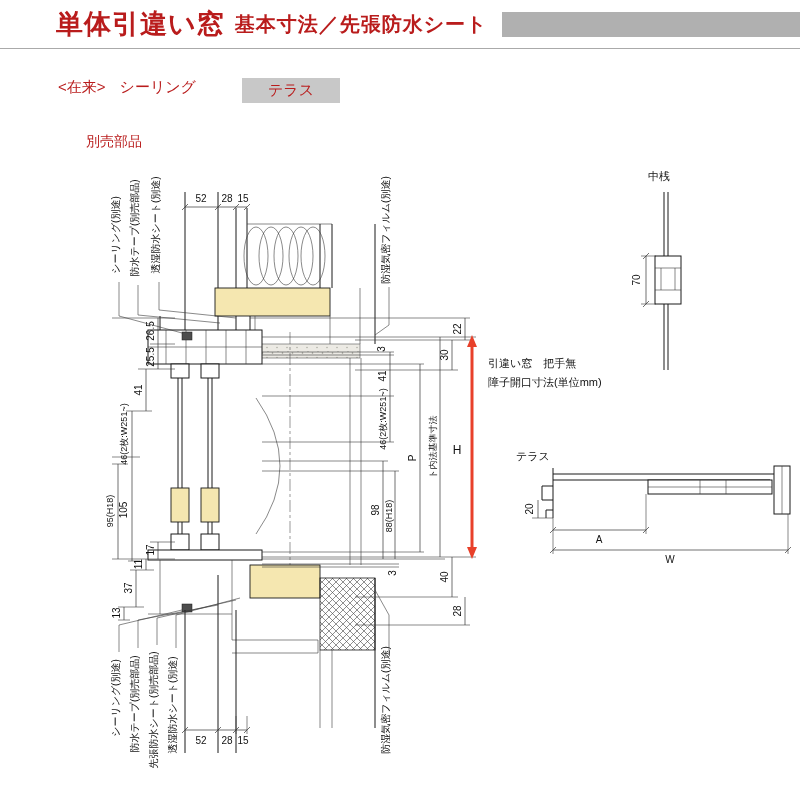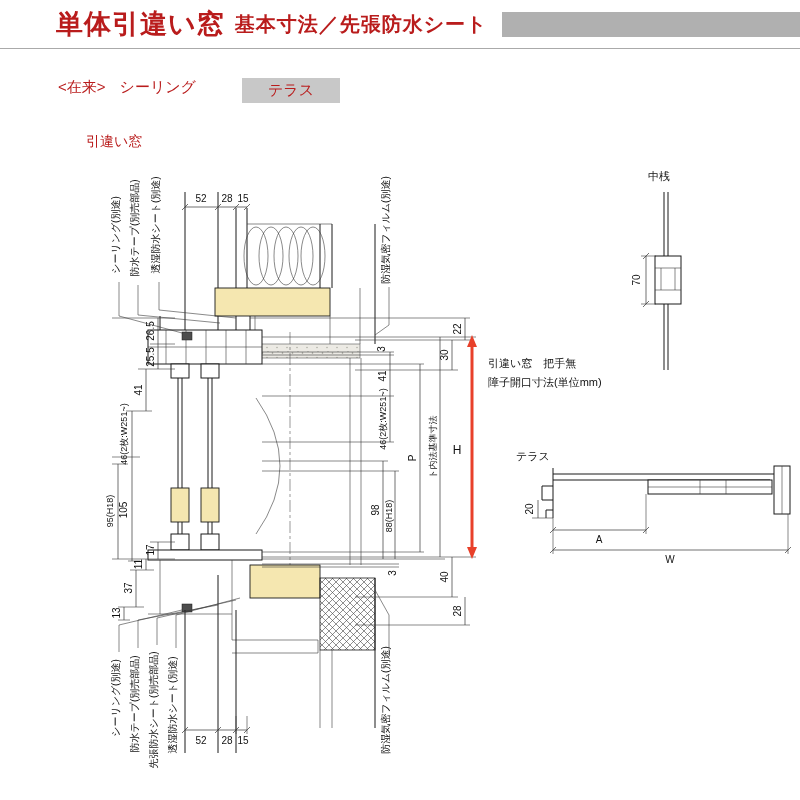--- a/index.html
+++ b/index.html
@@ -38,21 +38,21 @@
     <div class="gray-bar"></div>
   </header>
   <div class="title-rule"></div>
 
   <div class="subheader">
     <span>&lt;在来&gt;</span>
     <span class="tag-angle">シーリング</span>
     <span class="tag-terrace">テラス</span>
   </div>
 
-  <div class="section-label">引違い窓</div>
+  <div class="section-label">別売部品</div>
 
   <svg class="dwg" width="800" height="680" viewBox="0 0 800 680">
     <defs>
       <pattern id="xhatch" width="7" height="7" patternUnits="userSpaceOnUse">
         <path d="M0,7 L7,0 M0,0 L7,7" stroke="#444" stroke-width="0.6"></path>
       </pattern>
       <pattern id="speckle" width="10" height="10" patternUnits="userSpaceOnUse">
         <rect width="10" height="10" fill="#eceae4"></rect>
         <circle cx="2.5" cy="3" r="0.8" fill="#9a9a92"></circle>
         <circle cx="7" cy="7.5" r="0.8" fill="#b0b0a6"></circle>

